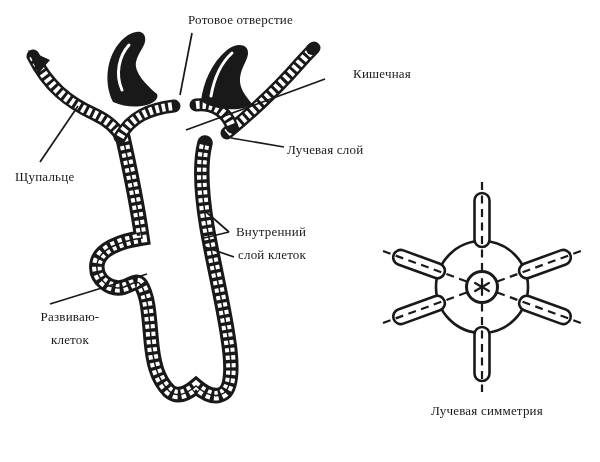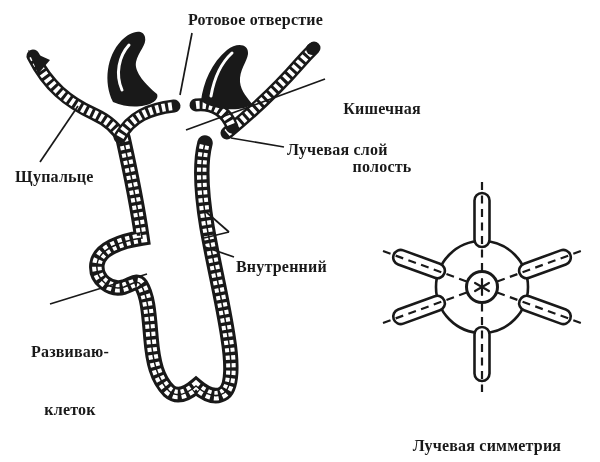--- a/index.html
+++ b/index.html
@@ -20,25 +20,25 @@
   .dark { fill:#191919; stroke:none; }
   .streak { stroke:#ffffff; stroke-width:3; fill:none; stroke-linecap:round; }
   .ld { stroke:#191919; stroke-width:1.7; fill:none; }
   .dash { stroke:#191919; stroke-width:2.2; fill:none; stroke-dasharray:8 5.5; }
   .ring { fill:#ffffff; stroke:#191919; stroke-width:2.6; }
   .cap  { fill:#ffffff; stroke:#191919; stroke-width:2.6; }
   .core { fill:#ffffff; stroke:#191919; stroke-width:3; }
   .star { stroke:#191919; stroke-width:2.2; stroke-linecap:round; }
 
   .lbl {
-    position:absolute; font-size:16px; font-weight:700;
+    position:absolute; font-size:13px; font-weight:400;
     line-height:23px; white-space:nowrap; letter-spacing:0.2px;
   }
   .ctr { text-align:center; white-space:normal; }
-  .lbl span { display:block;margin-top:35px; }
+  .lbl span { display:block; }
 </style>
 </head>
 <body>
 
 <div id="stage">
 
   <svg id="art" viewBox="0 0 600 462">
     <defs>
       <path id="p-tent-left" d="M 33 56 C 48 86, 68 102, 94 114 C 107 120, 117 128, 123 140"></path>
       <path id="p-body" d="M 123 138 C 131 174, 138 210, 142 238
@@ -118,29 +118,29 @@
         <line class="star" transform="rotate(60)" x1="0" y1="-8" x2="0" y2="8"></line>
         <line class="star" transform="rotate(120)" x1="0" y1="-8" x2="0" y2="8"></line>
       </g>
     </g>
   </svg>
 
   <div class="lbl" style="left:188px; top:8px;">Ротовое отверстие</div>
 
   <div class="lbl ctr" style="left:323px; top:62px; width:118px;">
     <span>Кишечная</span>
-    <span>полость</span>
   </div>
 
   <div class="lbl" style="left:287px; top:138px;">Лучевая слой</div>
 
   <div class="lbl" style="left:15px; top:165px;">Щупальце</div>
 
   <div class="lbl" style="left:236px; top:220px;text-align:right;">
     <span>Внутренний</span>
+    <span>слой клеток</span>
   </div>
 
   <div class="lbl ctr" style="left:16px; top:305px; width:108px;">
     <span>Развиваю-</span>
     <span>клеток</span>
   </div>
 
   <div class="lbl ctr" style="left:382px; top:399px; width:210px;text-align:center;">
     <span>Лучевая симметрия</span>
   </div>

